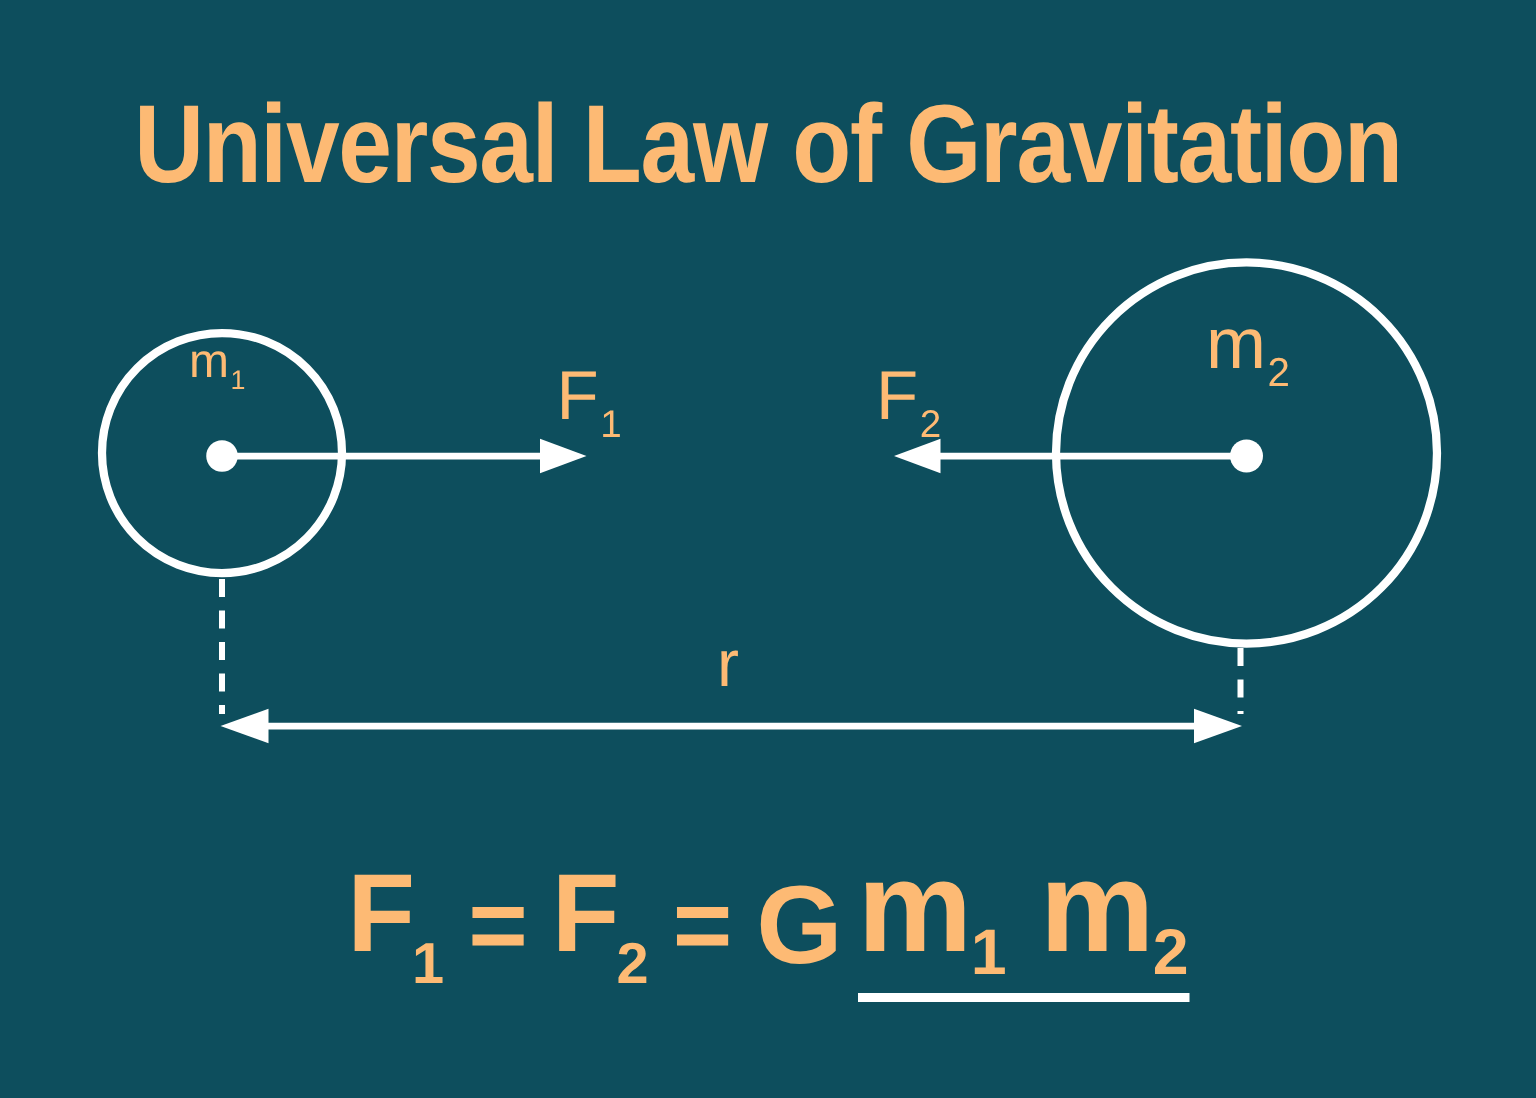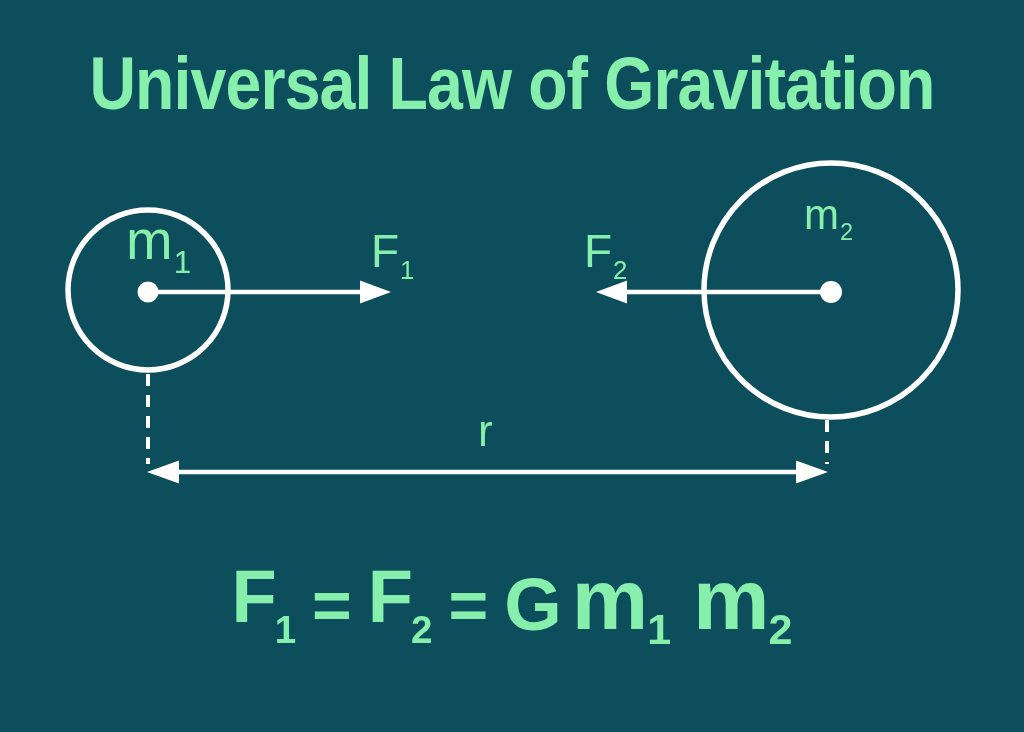--- a/index.html
+++ b/index.html
@@ -3,22 +3,22 @@
 <meta charset="utf-8">
 <style>
   html, body { margin: 0; padding: 0; background: #0d4e5d; }
   .canvas {
     position: relative;
     width: 1024px;
     height: 688px;
     background: #0d4e5d;
     overflow: hidden;
     font-family: "Liberation Sans", sans-serif;
-    color: #86efac;
-    margin: 0 auto;
+    color: #fdba74;
+    margin: 12px auto;
   }
   
   .title {
     position: absolute;
     top: 47px;
     left: 0;
     width: 100%;
     text-align: center;
     font-size: 74px;
     font-weight: bold;
@@ -40,22 +40,22 @@
     position: absolute;
     line-height: 1;
     white-space: nowrap;
     font-weight: normal;
   }
   .lbl sub {
     font-size: 0.56em;
     vertical-align: -0.45em;
     margin-left: 1px;
   }
-  .lbl-m1 { top: 212px; left: 126px; font-size: 56px; }
-  .lbl-m2 { top: 194px; left: 804px; font-size: 42px; }
+  .lbl-m1 { top: 212px; left: 126px; font-size: 32px; }
+  .lbl-m2 { top: 194px; left: 804px; font-size: 48px; }
   .lbl-f1 { top: 228px; left: 371px; font-size: 46px; }
   .lbl-f2 { top: 228px; left: 584px; font-size: 46px; }
   .lbl-r  { top: 409px; left: 478px; font-size: 44px; }
   
   .formula {
     position: absolute;
     top: 510px;
     left: 0;
     width: 100%;
     height: 190px;
@@ -79,21 +79,21 @@
     line-height: 1;
     margin: 0 16px;
   }
   .fconst {
     font-size: 74px;
     line-height: 1;
     margin-right: 10px;
   }
   .frac {
     display: flex;
-    flex-direction: row;
+    flex-direction: column;
     align-items: center;
   }
   .frac .num, .frac .den {
     font-size: 86px;
     line-height: 0.92;
     white-space: nowrap;
   }
   .frac .num sub, .frac .den sub {
     font-size: 0.5em;
     vertical-align: -0.35em;

